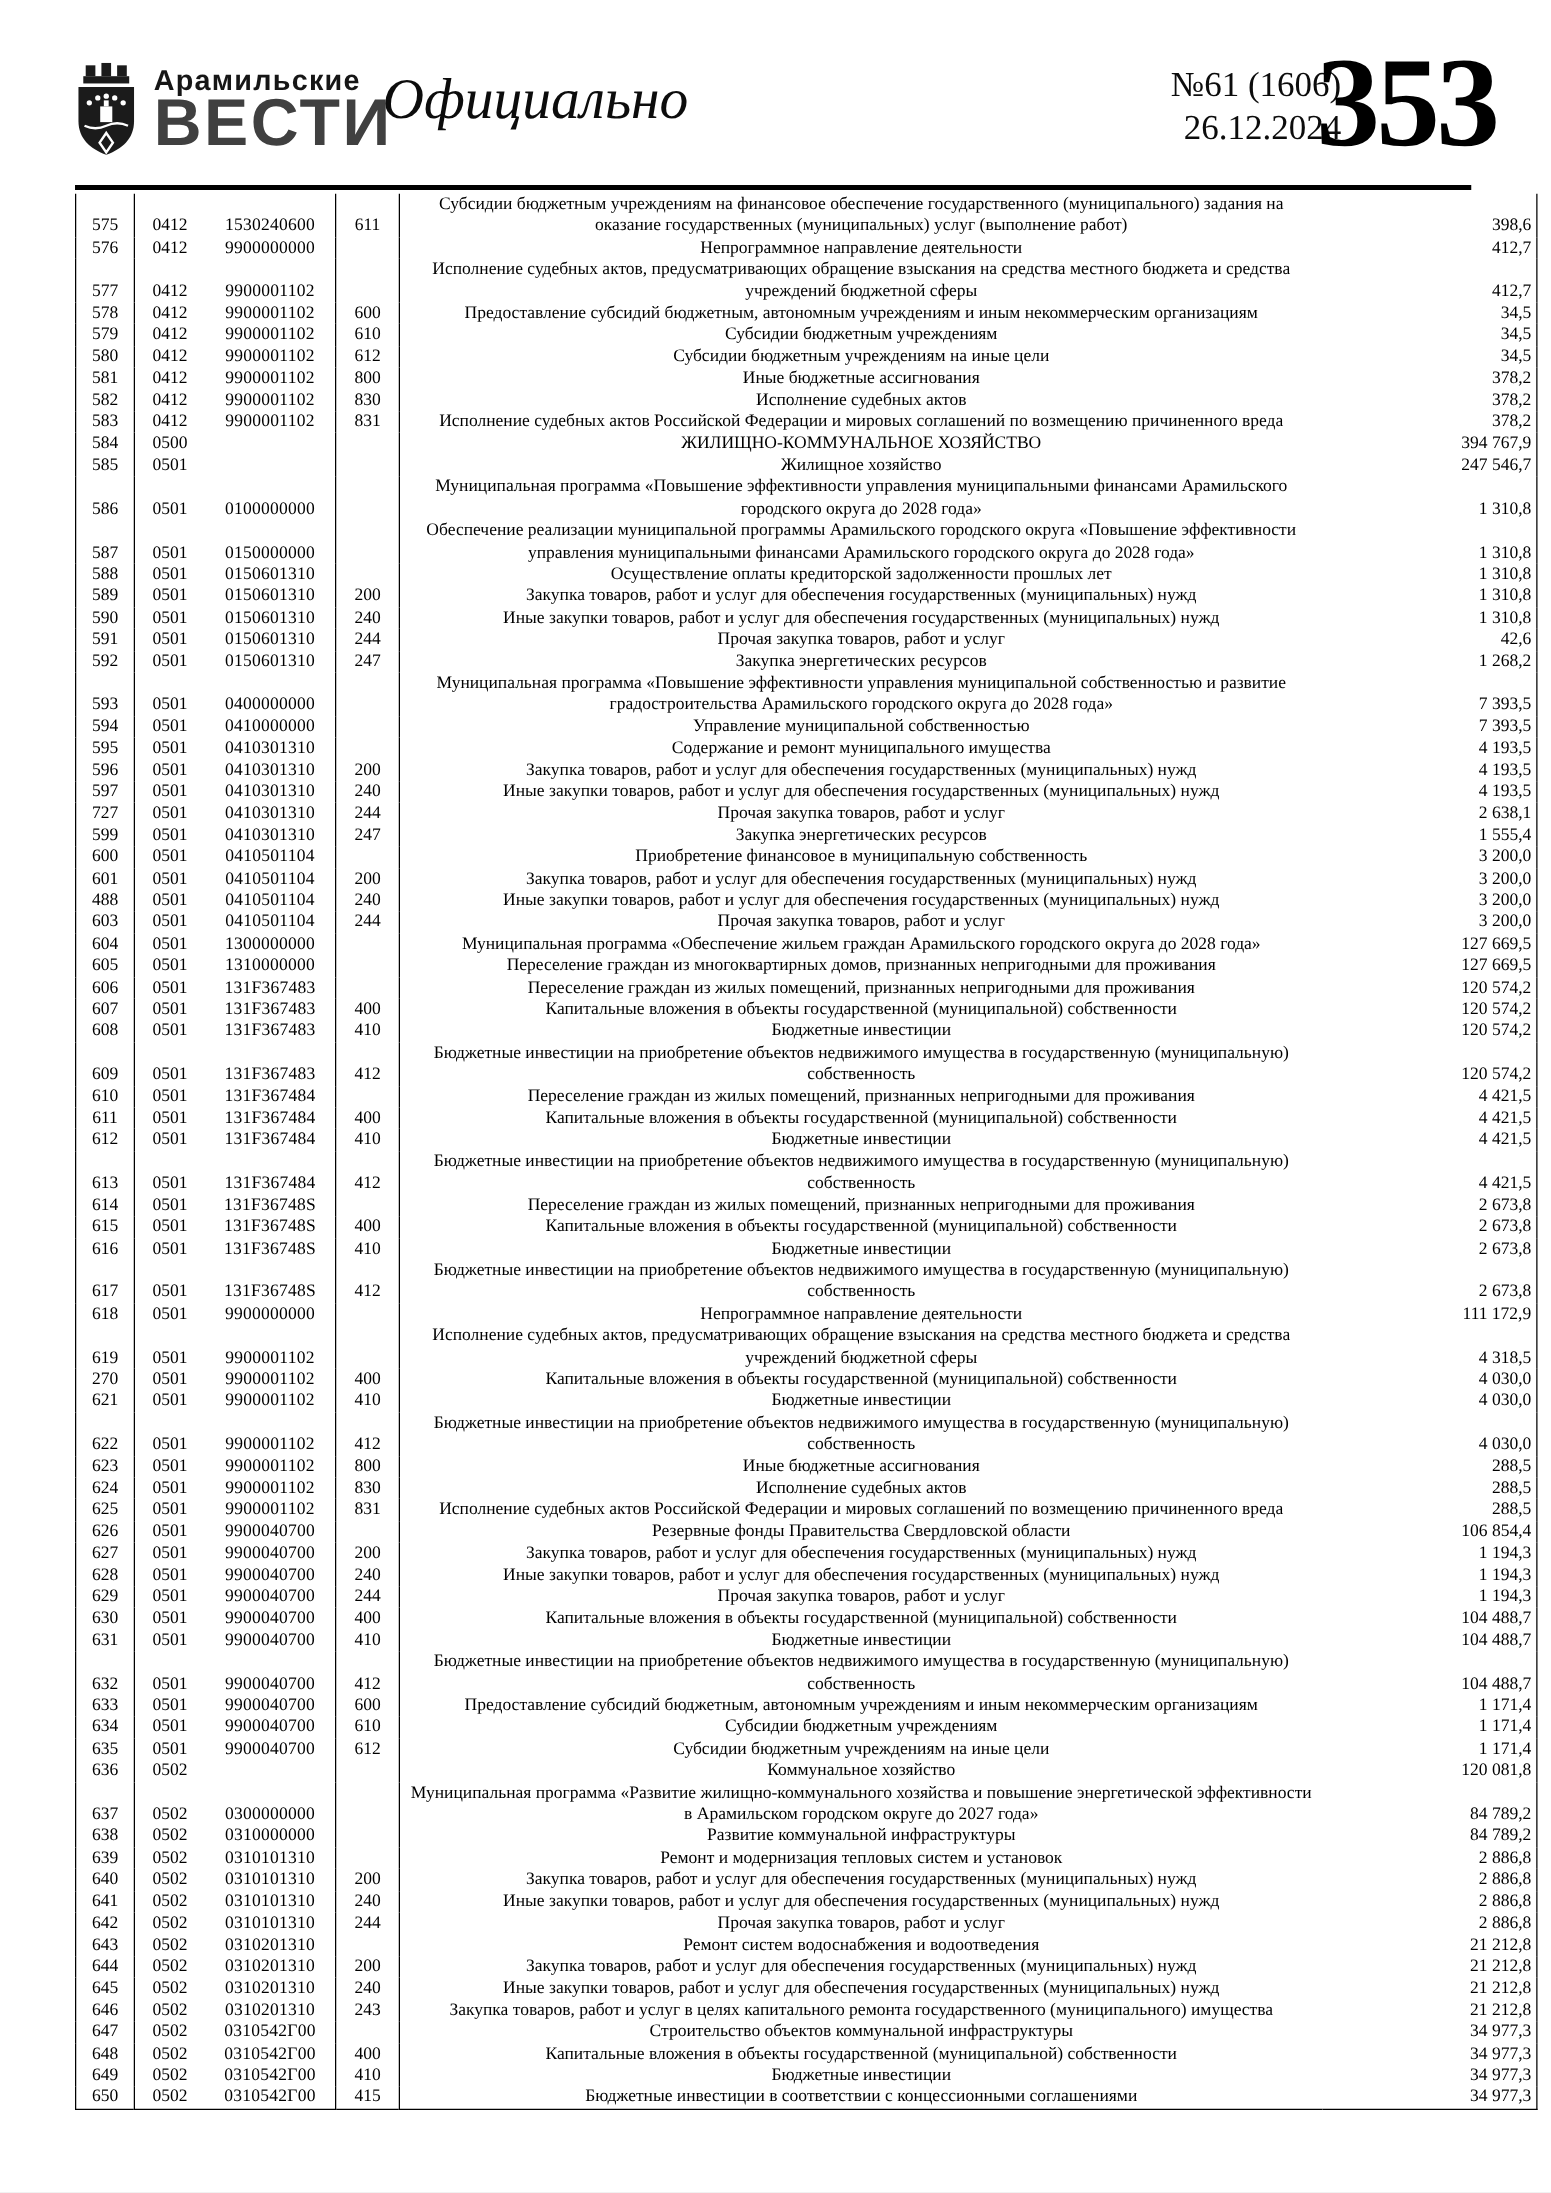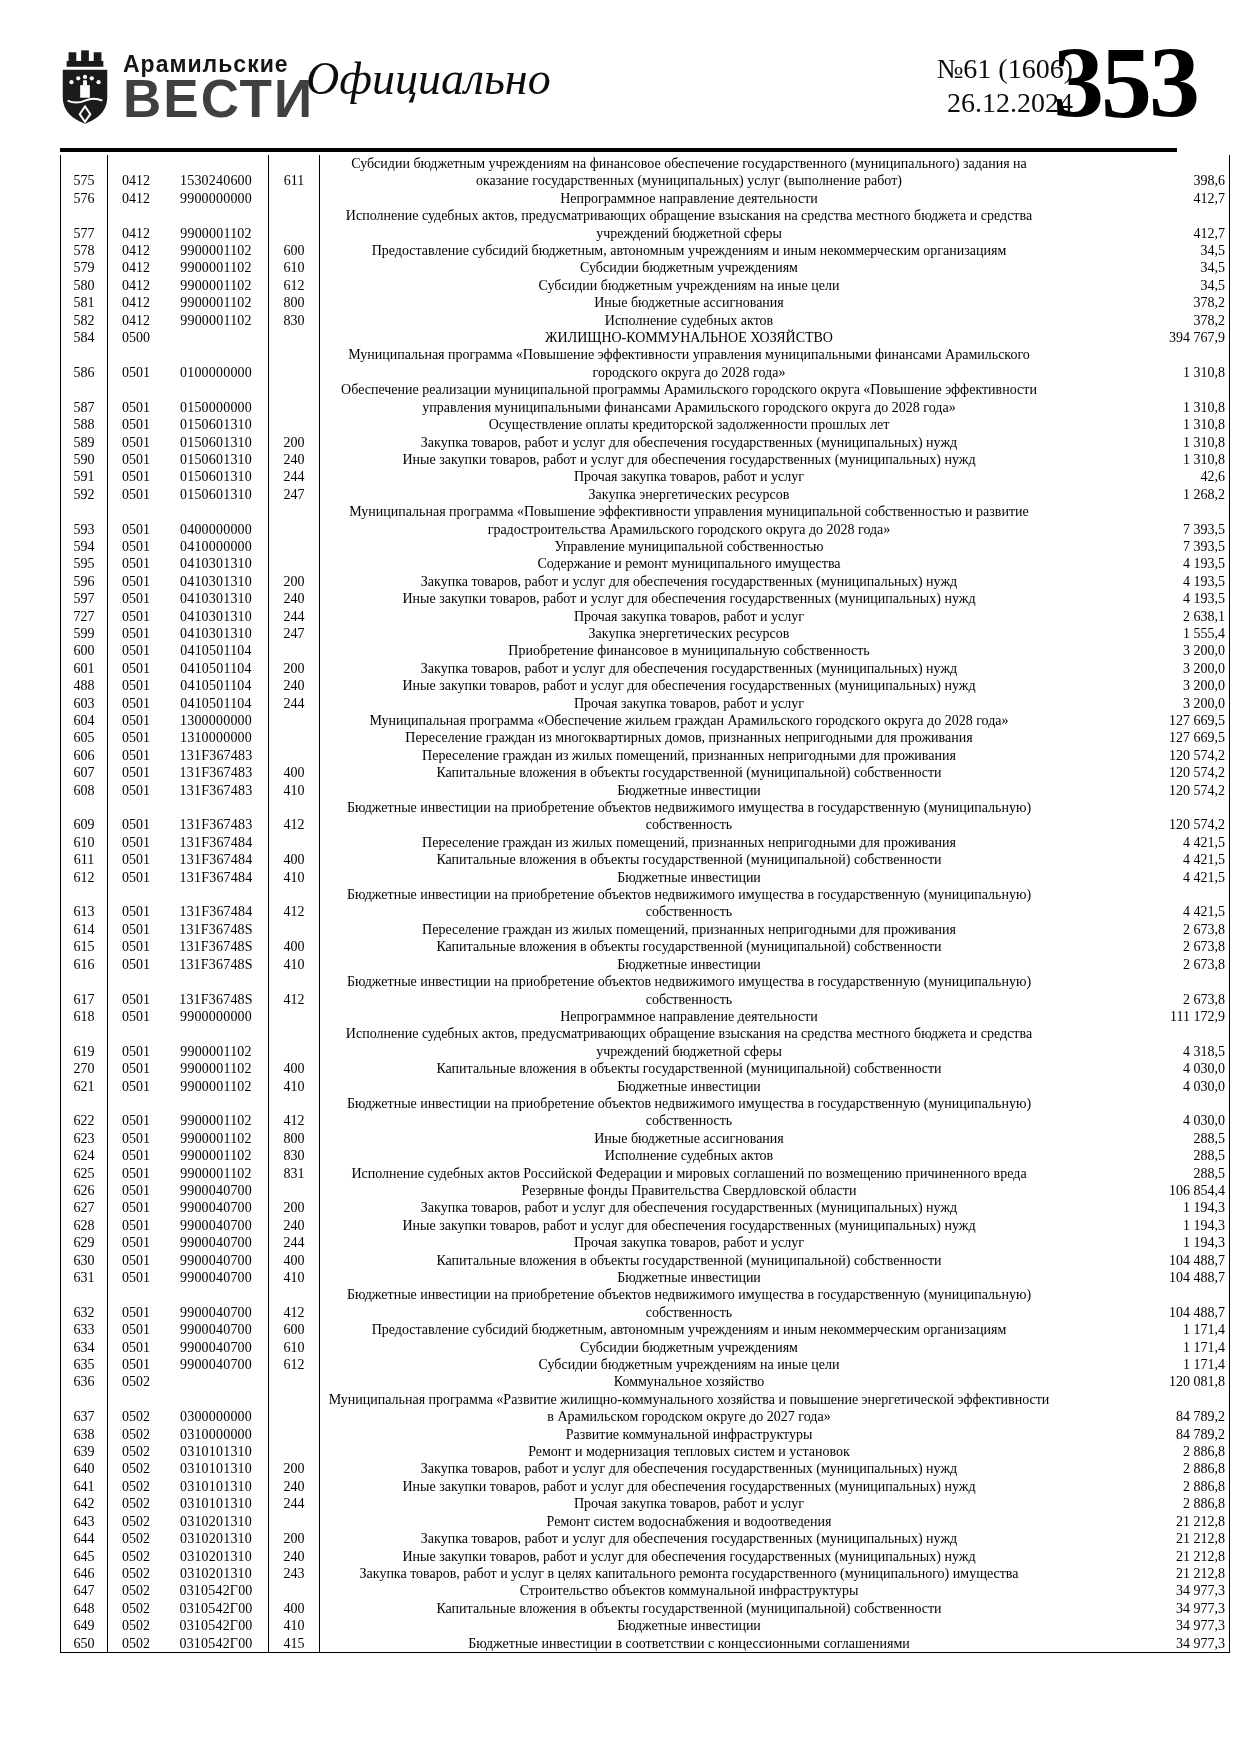--- a/index.html
+++ b/index.html
@@ -129,26 +129,42 @@
     </tr>
         <tr>
       <td class="c-n">582</td>
       <td class="c-rz">0412</td>
       <td class="c-csr">9900001102</td>
       <td class="c-vr">830</td>
       <td class="c-name">Исполнение судебных актов</td>
       <td class="c-sum">378,2</td>
     </tr>
         <tr>
+      <td class="c-n">583</td>
+      <td class="c-rz">0412</td>
+      <td class="c-csr">9900001102</td>
+      <td class="c-vr">831</td>
+      <td class="c-name">Исполнение судебных актов Российской Федерации и мировых соглашений по возмещению причиненного вреда</td>
+      <td class="c-sum">378,2</td>
+    </tr>
+        <tr>
       <td class="c-n">584</td>
       <td class="c-rz">0500</td>
       <td class="c-csr"></td>
       <td class="c-vr"></td>
       <td class="c-name">ЖИЛИЩНО-КОММУНАЛЬНОЕ ХОЗЯЙСТВО</td>
       <td class="c-sum">394 767,9</td>
+    </tr>
+        <tr>
+      <td class="c-n">585</td>
+      <td class="c-rz">0501</td>
+      <td class="c-csr"></td>
+      <td class="c-vr"></td>
+      <td class="c-name">Жилищное хозяйство</td>
+      <td class="c-sum">247 546,7</td>
     </tr>
         <tr>
       <td class="c-n">586</td>
       <td class="c-rz">0501</td>
       <td class="c-csr">0100000000</td>
       <td class="c-vr"></td>
       <td class="c-name">Муниципальная программа «Повышение эффективности управления муниципальными финансами Арамильского городского округа до 2028 года»</td>
       <td class="c-sum">1 310,8</td>
     </tr>
         <tr>

